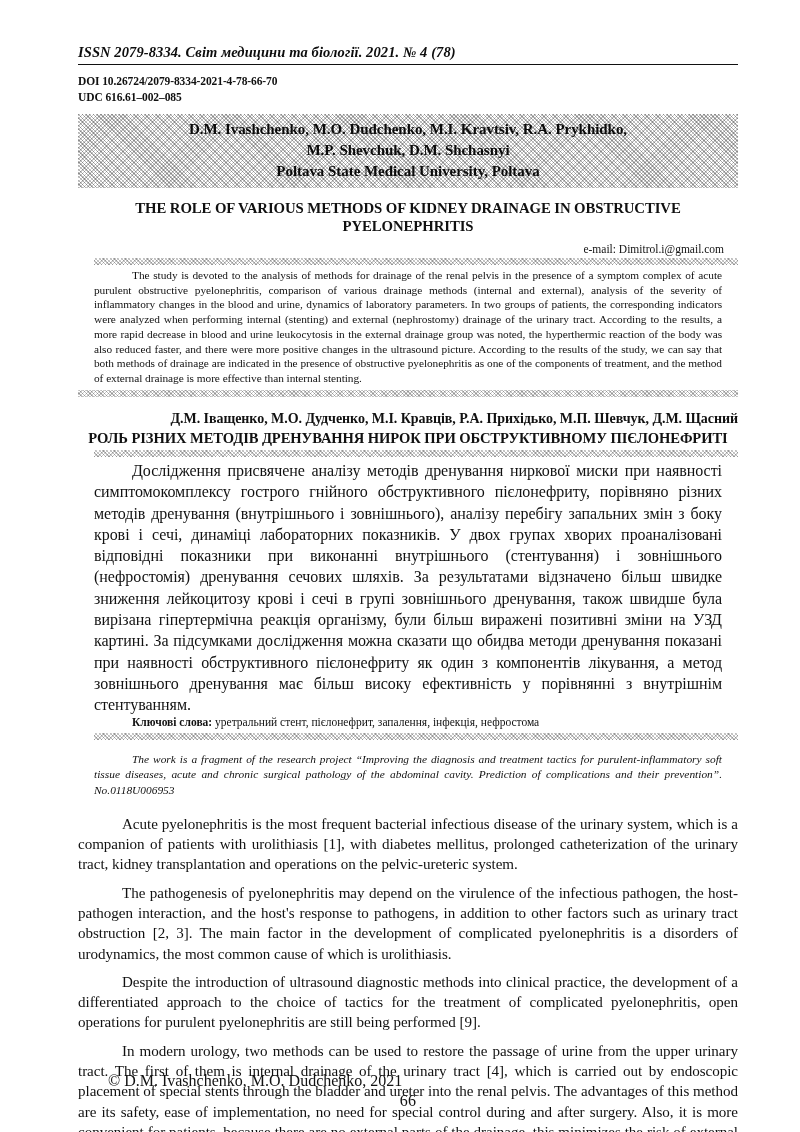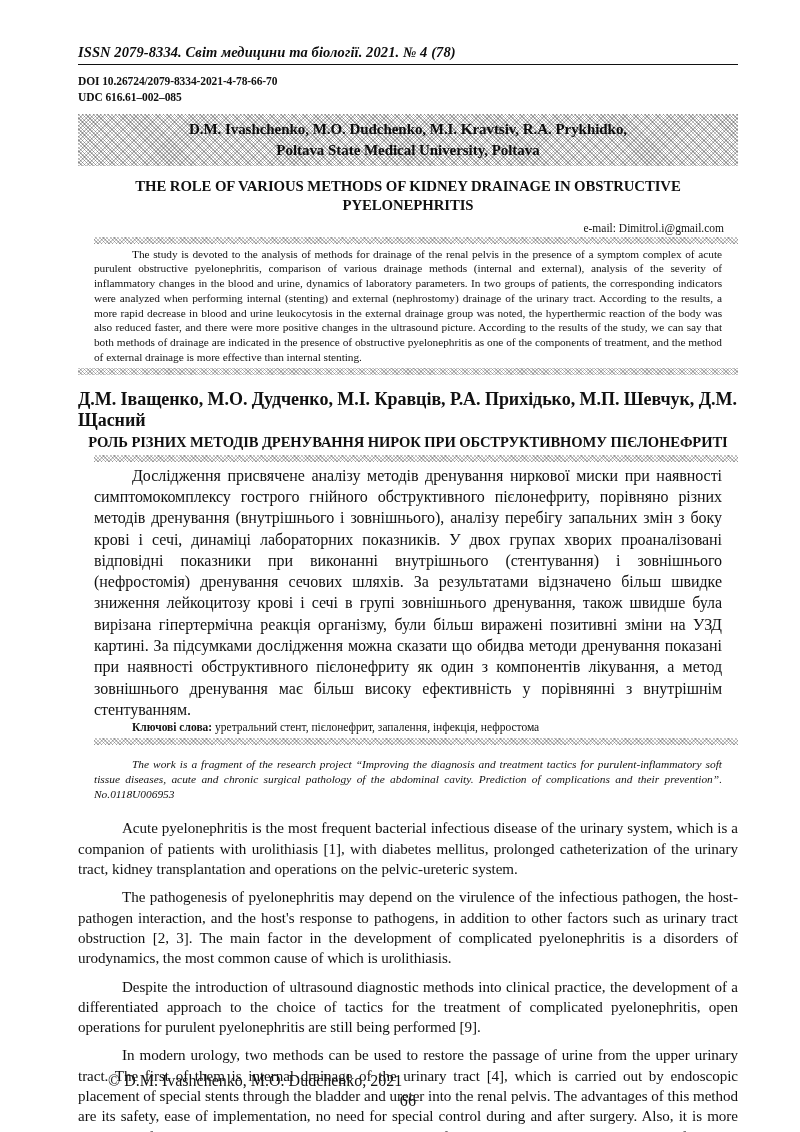--- a/index.html
+++ b/index.html
@@ -93,23 +93,23 @@
     letter-spacing: -0.1px;
   }
   .email-line {
     text-align: right;
     font-size: 11.5px;
     margin: 7px 12px 0 0;
     padding-right: 2px;
   }
 
   .authors-ua {
-    text-align: left;
-    font-weight: bold;
-    font-size: 18px;
+    text-align: right;
+    font-weight: bold;
+    font-size: 14px;
     margin: 14px 0 2px 0;
     letter-spacing: -0.05px;
   }
   .paper-title-ua {
     text-align: center;
     font-weight: bold;
     font-size: 14.6px;
     line-height: 1.26;
     margin: 1px 0 0 0;
     letter-spacing: -0.1px;
@@ -183,20 +183,21 @@
   <div class="running-head">ISSN 2079-8334. Світ медицини та біології. 2021. № 4 (78)</div>
   <div class="head-rule"></div>
 
   <div class="doi-block">
     <div>DOI 10.26724/2079-8334-2021-4-78-66-70</div>
     <div>UDC 616.61–002–085</div>
   </div>
 
   <div class="hatch-band">
     <span class="ln">D.M. Ivashchenko, M.O. Dudchenko, M.I. Kravtsiv, R.A. Prykhidko,</span>
+    <span class="ln">M.P. Shevchuk, D.M. Shchasnyi</span>
     <span class="ln">Poltava State Medical University, Poltava</span>
   </div>
 
   <div class="paper-title-en">THE ROLE OF VARIOUS METHODS OF KIDNEY DRAINAGE IN OBSTRUCTIVE PYELONEPHRITIS</div>
 
   <div class="email-line">e-mail: Dimitrol.i@gmail.com</div>
 
   <div class="zig-sep sep-inset"></div>
 
   <div class="abstract">The study is devoted to the analysis of methods for drainage of the renal pelvis in the presence of a symptom complex of acute purulent obstructive pyelonephritis, comparison of various drainage methods (internal and external), analysis of the severity of inflammatory changes in the blood and urine, dynamics of laboratory parameters. In two groups of patients, the corresponding indicators were analyzed when performing internal (stenting) and external (nephrostomy) drainage of the urinary tract. According to the results, a more rapid decrease in blood and urine leukocytosis in the external drainage group was noted, the hyperthermic reaction of the body was also reduced faster, and there were more positive changes in the ultrasound picture. According to the results of the study, we can say that both methods of drainage are indicated in the presence of obstructive pyelonephritis as one of the components of treatment, and the method of external drainage is more effective than internal stenting.</div>

